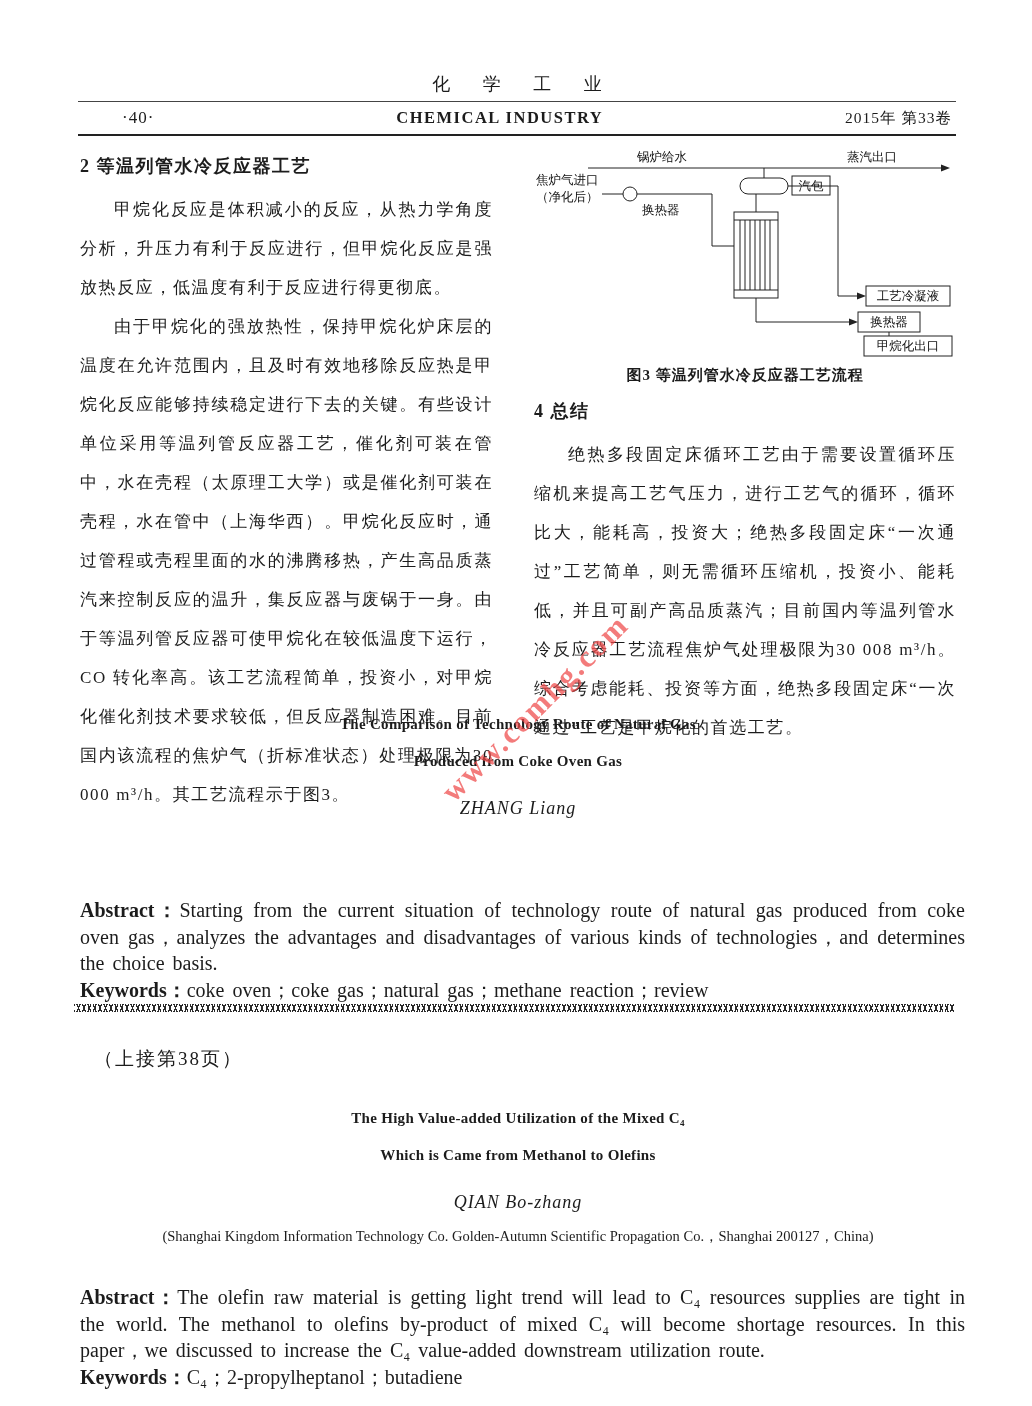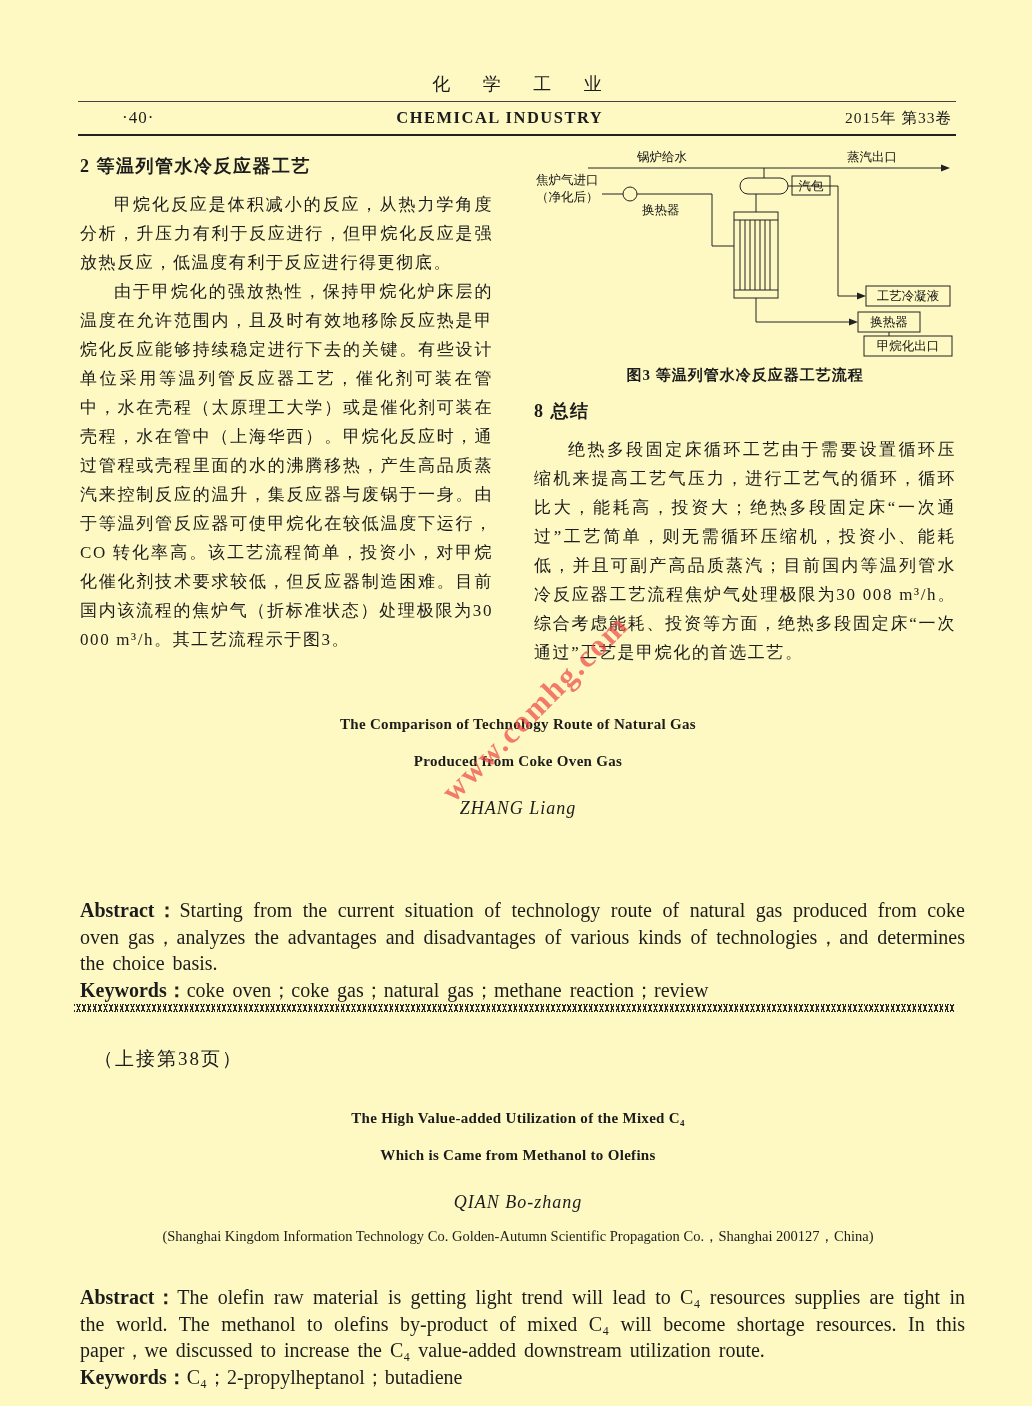--- a/index.html
+++ b/index.html
@@ -2,41 +2,41 @@
 <html><head>
 <meta charset="utf-8">
 <style>
   * { box-sizing: border-box; margin: 0; padding: 0; }
   html, body { background: #d9d9d9; }
   body { font-family: "Liberation Serif", "DejaVu Serif", serif; }
   .page {
     position: relative;
     width: 1032px; height: 1406px;
     margin: 0 auto;
-    background: #fef9c3;
+    background: #ffffff;
     color: #1c1c1c;
     overflow: hidden;
   }
 
   
   .header { position: absolute; left: 78px; right: 76px; top: 72px; }
   .journal-cn { text-align: center; font-size: 18px; letter-spacing: 14px; text-indent: 14px; padding-bottom: 5px; }
   .rule-thin { border-top: 1px solid #444; }
   .header-meta { display: flex; justify-content: space-between; align-items: baseline; padding: 6px 4px 5px; margin-left: 40px; }
   .page-no { font-size: 17px; letter-spacing: 1px; }
   .journal-en { font-weight: bold; font-size: 16.5px; letter-spacing: 1.5px; }
   .issue { font-size: 15.5px; letter-spacing: 1px; }
   .rule-thick { border-top: 2.5px solid #222; }
 
   
   .col-left  { position: absolute; left: 80px;  top: 152px; width: 413px; }
   .col-right { position: absolute; left: 534px; top: 146px; width: 422px; }
 
   .cn-heading { font-size: 18px; font-weight: bold; letter-spacing: 1.5px; margin: 2px 0 12px; }
-  .cn-para { font-size: 17px; line-height: 29px; letter-spacing: 1.6px; text-align: justify; text-indent: 2em; }
+  .cn-para { font-size: 17px; line-height: 39px; letter-spacing: 1.6px; text-align: justify; text-indent: 2em; }
 
   
   .figure { width: 100%; }
   .flow-svg text { font-size: 12.5px; fill: #111; stroke: none; font-family: inherit; }
   .fig-caption { text-align: center; font-weight: bold; font-size: 15px; letter-spacing: 1px; margin: 4px 0 14px; }
   .section3 .cn-heading { margin: 6px 0 12px; }
 
   
   .article-head { position: absolute; left: 80px; right: 76px; text-align: center; }
   .article-head.first  { top: 706px; }
@@ -130,21 +130,21 @@
         <text x="2" y="55">（净化后）</text>
         <text x="108" y="68">换热器</text>
         <text x="277" y="44" text-anchor="middle">汽包</text>
         <text x="374" y="154" text-anchor="middle">工艺冷凝液</text>
         <text x="355" y="180" text-anchor="middle">换热器</text>
         <text x="374" y="204" text-anchor="middle">甲烷化出口</text>
       </svg>
       <div class="fig-caption">图3  等温列管水冷反应器工艺流程</div>
     </div>
     <div class="section3">
-      <div class="cn-heading">8  总结</div>
+      <div class="cn-heading">4  总结</div>
       <p class="cn-para">绝热多段固定床循环工艺由于需要设置循环压缩机来提高工艺气压力，进行工艺气的循环，循环比大，能耗高，投资大；绝热多段固定床“一次通过”工艺简单，则无需循环压缩机，投资小、能耗低，并且可副产高品质蒸汽；目前国内等温列管水冷反应器工艺流程焦炉气处理极限为30 008 m³/h。综合考虑能耗、投资等方面，绝热多段固定床“一次通过”工艺是甲烷化的首选工艺。</p>
     </div>
   </div>
 
   <div class="article-head first">
     <div class="en-title">The Comparison of Technology Route of Natural Gas</div>
     <div class="en-title">Produced from Coke Oven Gas</div>
     <div class="en-author">ZHANG Liang</div>
   </div>
 

